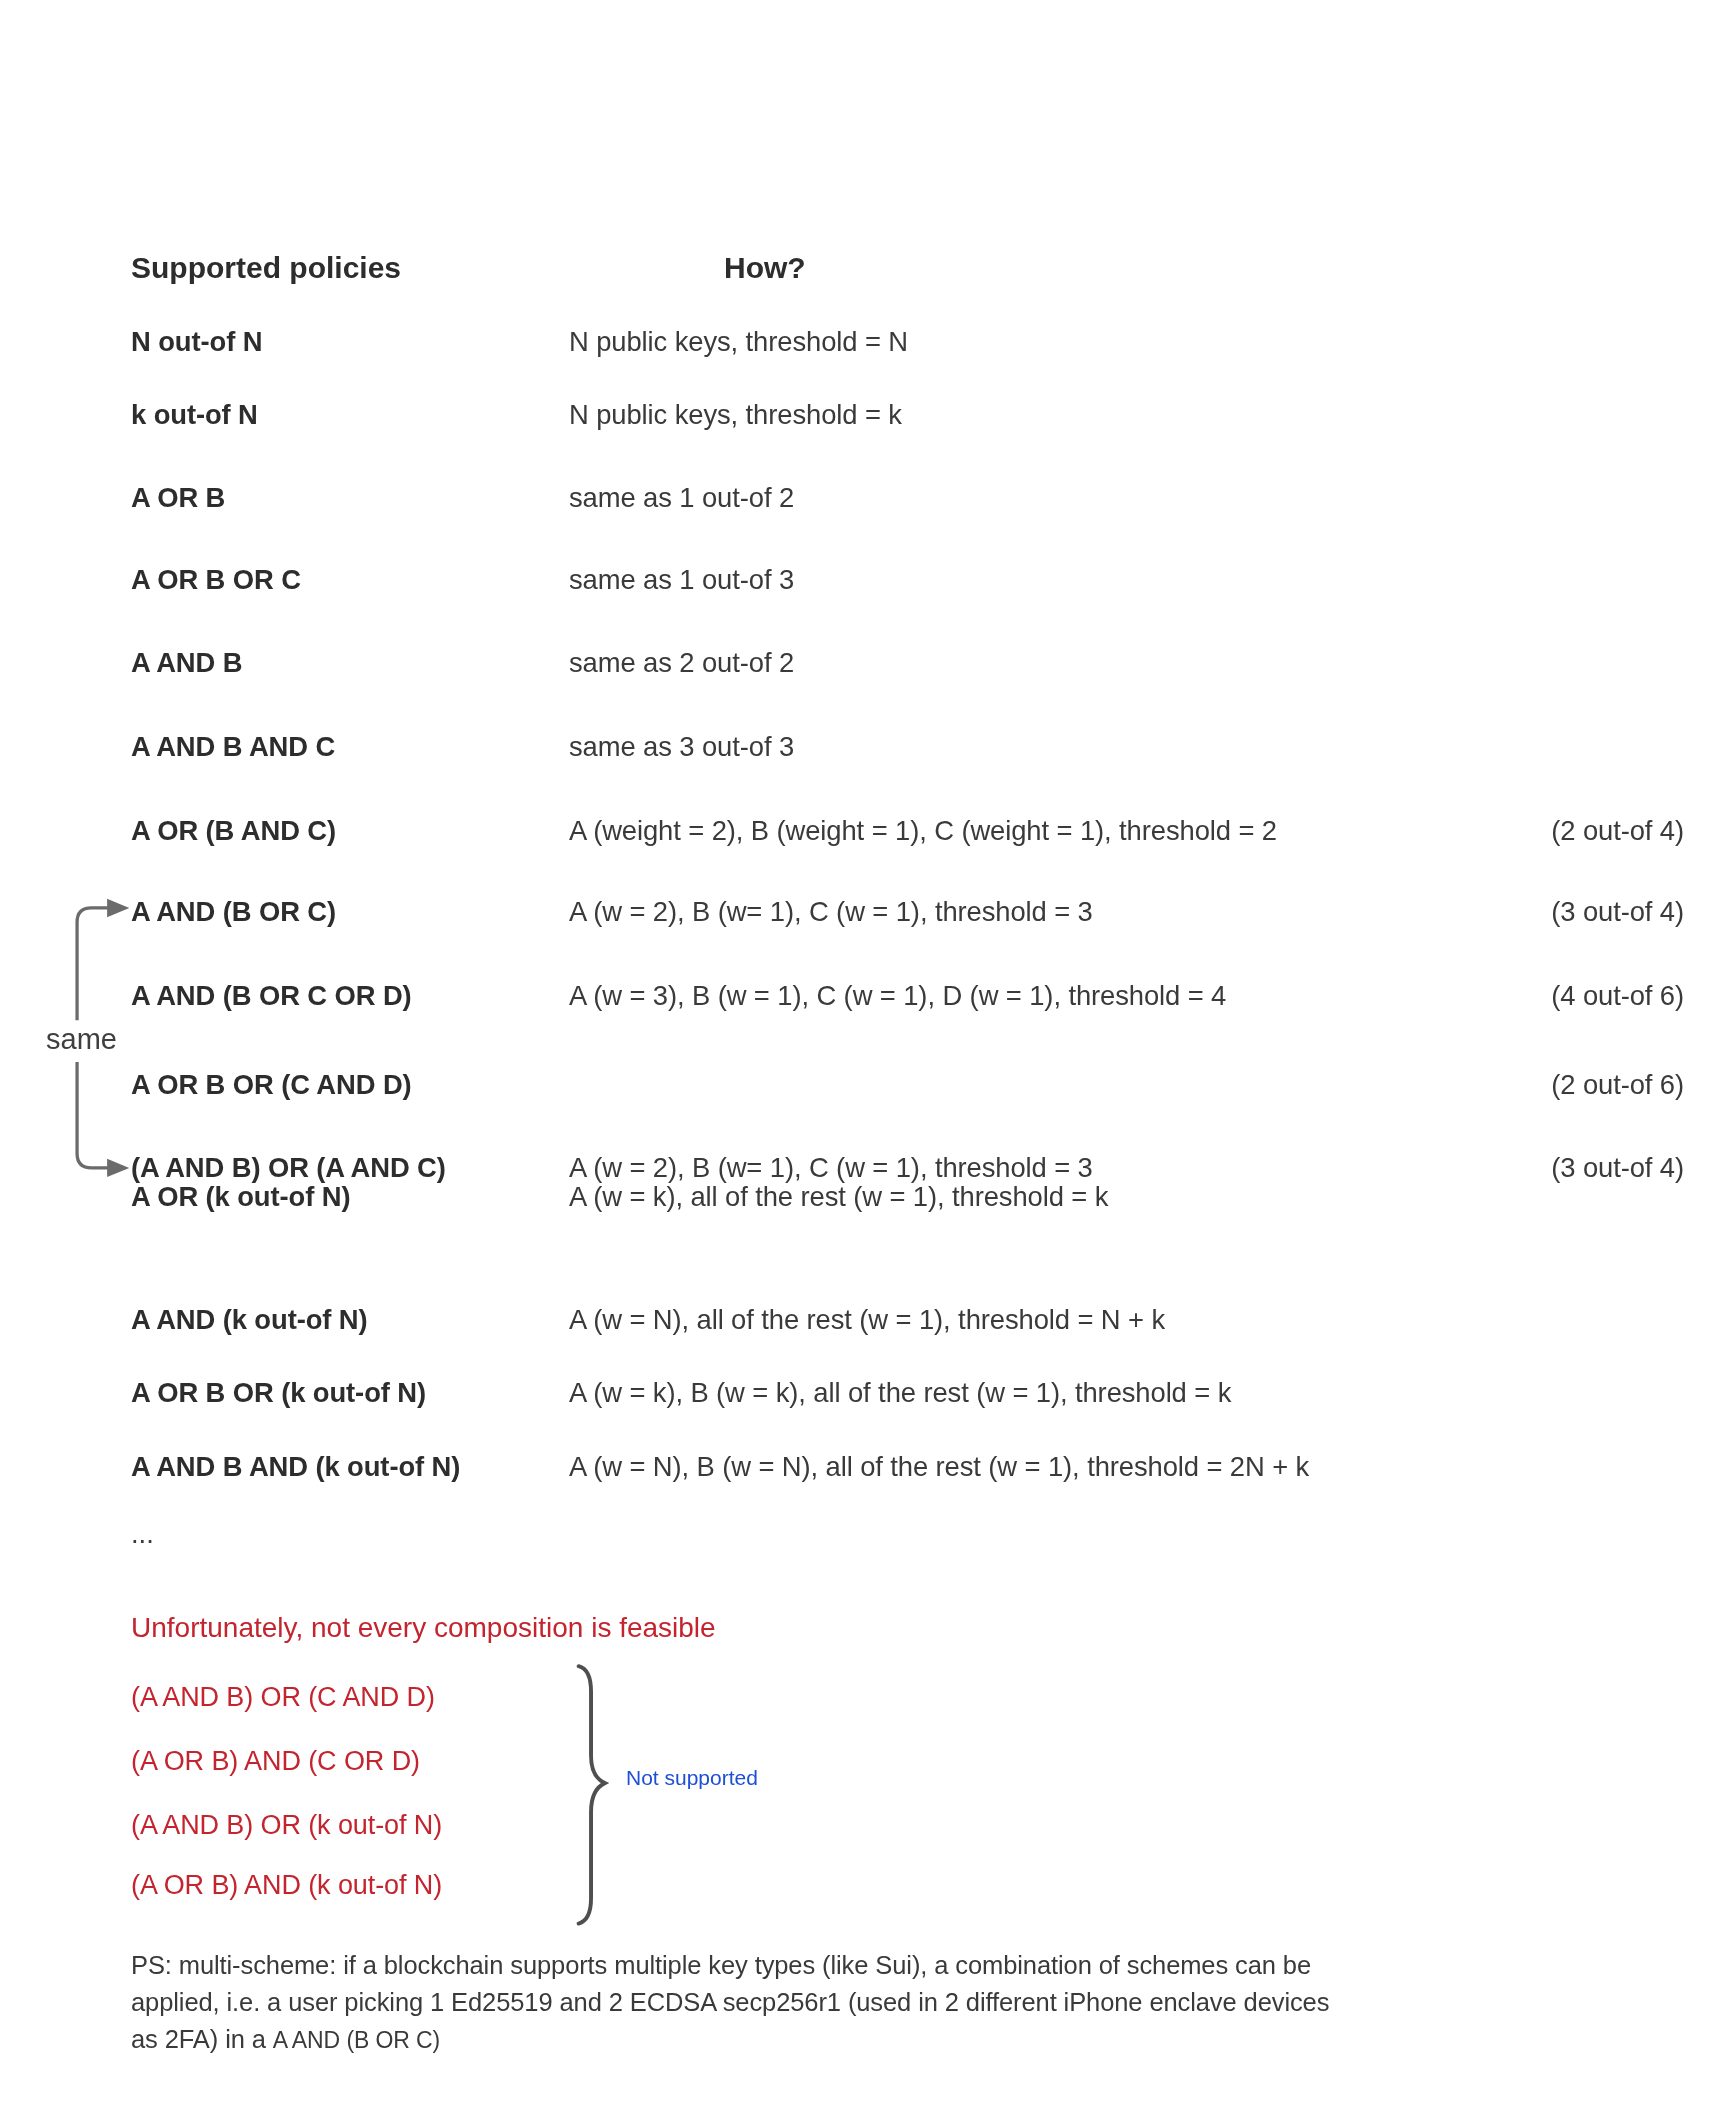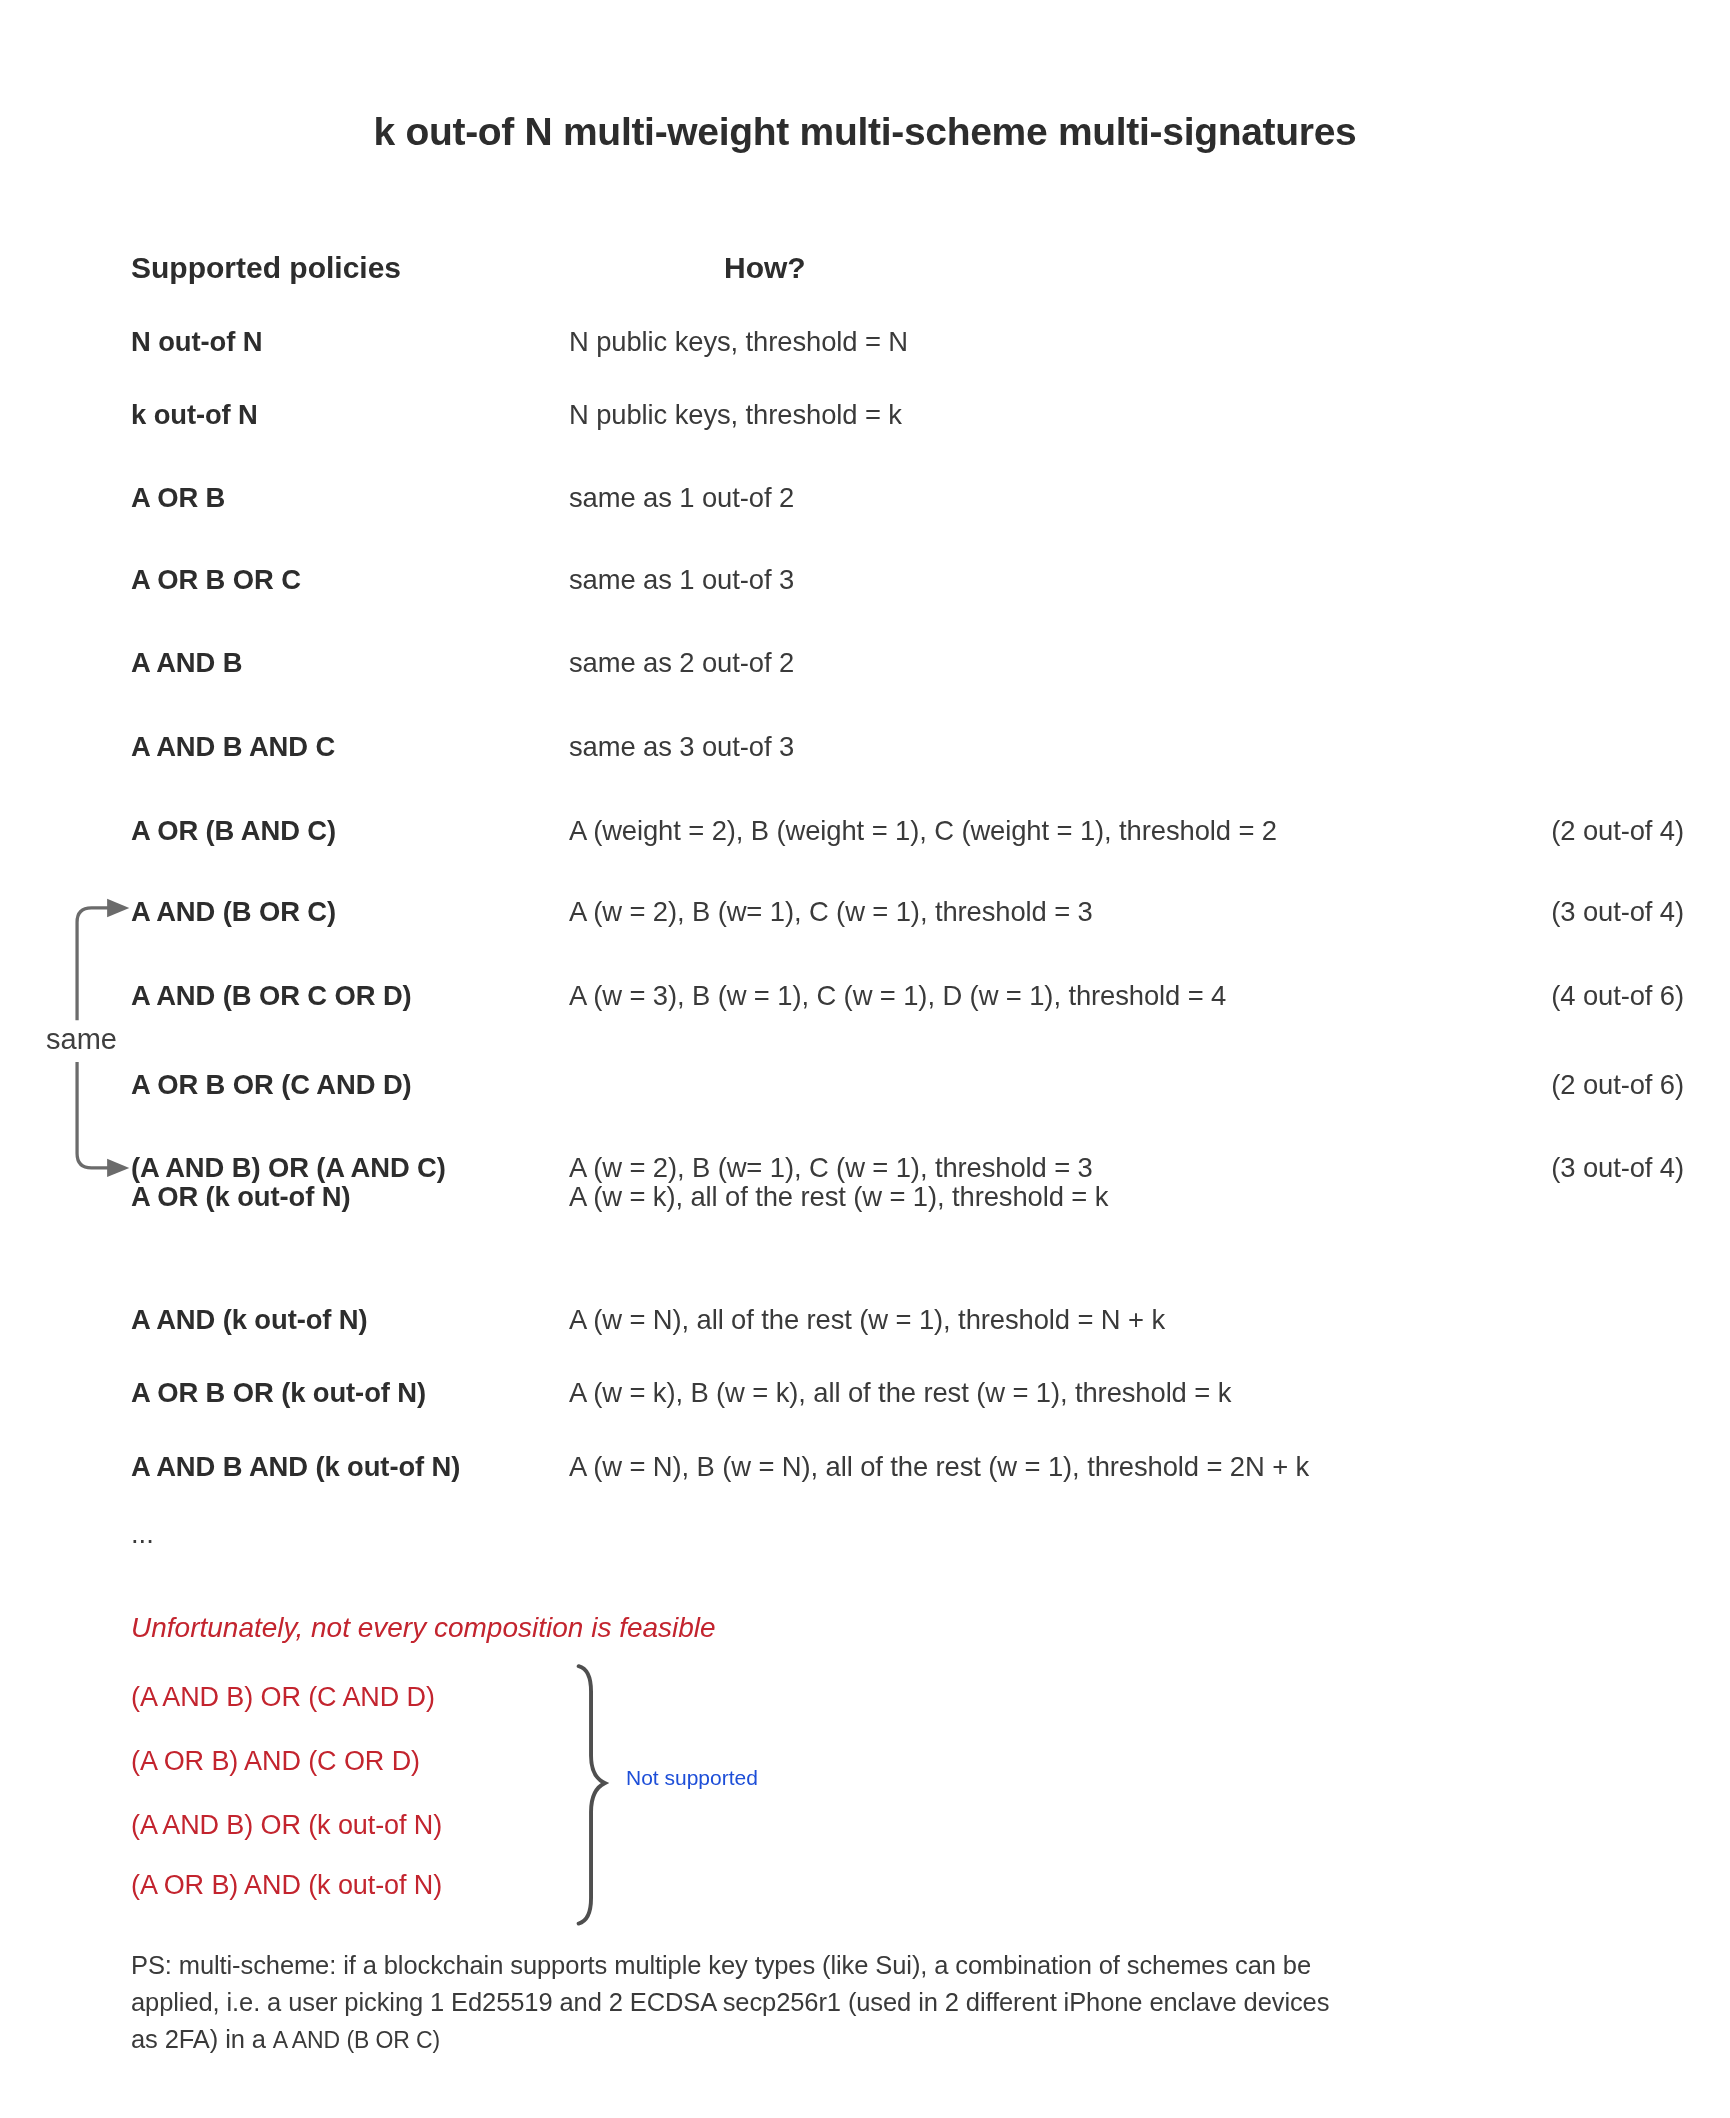--- a/index.html
+++ b/index.html
@@ -44,21 +44,20 @@
   }
   .same-label{
     position:absolute; left:34px; top:1024px; width:95px;
     text-align:center; font-size:29px; line-height:31px; color:#3f3f3f;
     background:#ffffff;
   }
   .red-heading{
     position:absolute; left:131px; top:1608px;
     line-height:39px; font-size:28px; color:#c3242e;
     white-space:nowrap;
-    font-style:italic;
   }
   .red-item{
     position:absolute; left:131px; height:39px;
     line-height:39px; font-size:27px; color:#c3242e;
     white-space:nowrap; letter-spacing:-0.1px;
   }
   .not-supported{
     position:absolute; left:626px; top:1758px;
     line-height:39px; font-size:21px; color:#1d4ed8;
     white-space:nowrap;
@@ -73,21 +72,20 @@
     position:absolute; left:0; top:0;
     width:1730px; height:2119px;
     pointer-events:none;
   }
 </style>
 </head>
 <body>
 
 <div id="canvas">
 
-  <div class="title">k out-of N multi-weight multi-scheme multi-signatures</div>
 
   <div class="hdr" id="hdr-policy">Supported policies</div>
   <div class="hdr" id="hdr-how">How?</div>
 
   <div id="rows">
       <div class="row" style="top: 322px;">
         <span class="cell policy">N out-of N</span>
         <span class="cell how">N public keys, threshold = N</span>
       </div>
       <div class="row" style="top: 395px;">

